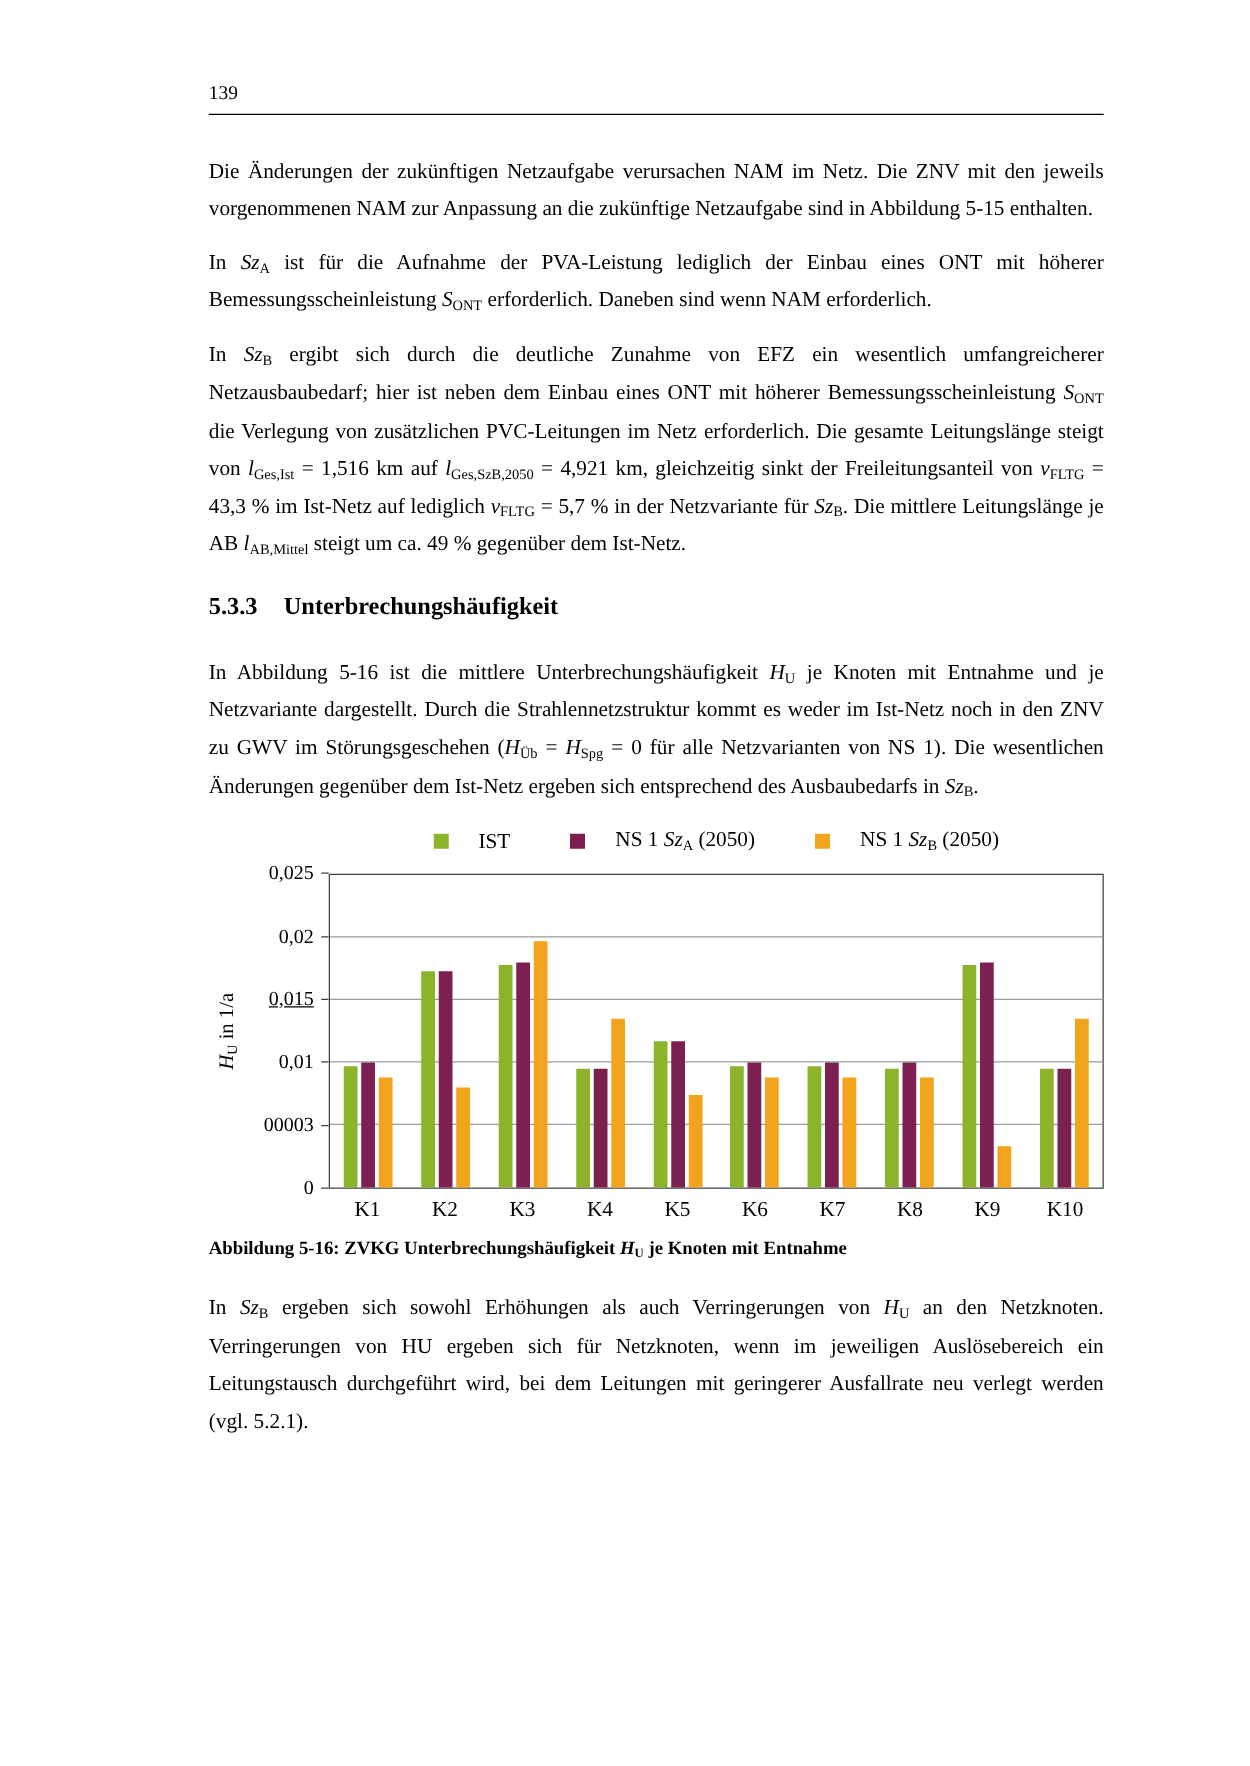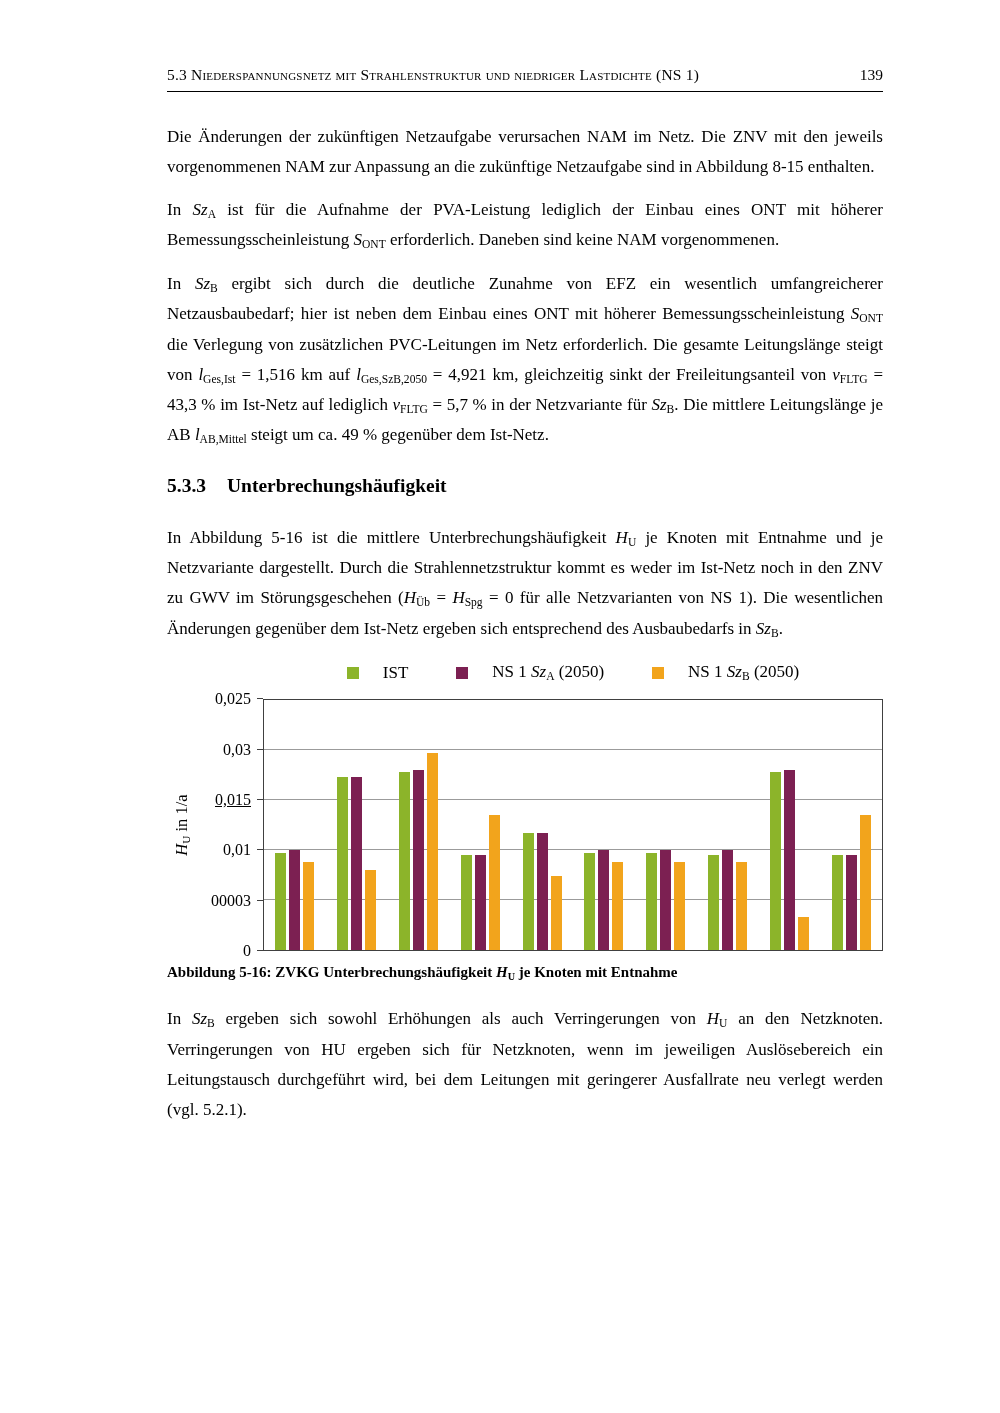--- a/index.html
+++ b/index.html
@@ -42,27 +42,26 @@
   .x-title{text-align:center;font-size:17px;margin-top:10px}
 
   .caption{font-size:15px;font-weight:bold;line-height:1.5;margin:0 0 20px;text-align:left}
 </style>
 </head>
 <body>
 
 <div class="page">
 
   <div class="header">
-    <div class="header-title">5.3 Niederspannungsnetz mit Strahlenstruktur und niedriger Lastdichte (NS 1)</div>
     <div class="page-number">139</div>
   </div>
   <div class="header-rule"></div>
 
-  <p class="body-p"><span>Die Änderungen der zukünftigen Netzaufgabe verursachen NAM im Netz. Die ZNV mit den jeweils vorgenommenen NAM zur Anpassung an die zukünftige Netzaufgabe sind in Abbildung 8-15 enthalten.</span></p>
-  <p class="body-p"><span>In </span><span class="run-i">Sz</span><span class="run-sub">A</span><span> ist für die Aufnahme der PVA-Leistung lediglich der Einbau eines ONT mit höherer Bemessungsscheinleistung </span><span class="run-i">S</span><span class="run-sub">ONT</span><span> erforderlich. Daneben sind keine NAM vorgenommenen.</span></p>
+  <p class="body-p"><span>Die Änderungen der zukünftigen Netzaufgabe verursachen NAM im Netz. Die ZNV mit den jeweils vorgenommenen NAM zur Anpassung an die zukünftige Netzaufgabe sind in Abbildung 5-15 enthalten.</span></p>
+  <p class="body-p"><span>In </span><span class="run-i">Sz</span><span class="run-sub">A</span><span> ist für die Aufnahme der PVA-Leistung lediglich der Einbau eines ONT mit höherer Bemessungsscheinleistung </span><span class="run-i">S</span><span class="run-sub">ONT</span><span> erforderlich. Daneben sind wenn NAM erforderlich.</span></p>
   <p class="body-p"><span>In </span><span class="run-i">Sz</span><span class="run-sub">B</span><span> ergibt sich durch die deutliche Zunahme von EFZ ein wesentlich umfangreicherer Netzausbaubedarf; hier ist neben dem Einbau eines ONT mit höherer Bemessungsscheinleistung </span><span class="run-i">S</span><span class="run-sub">ONT</span><span> die Verlegung von zusätzlichen PVC-Leitungen im Netz erforderlich. Die gesamte Leitungslänge steigt von </span><span class="run-i">l</span><span class="run-sub">Ges,Ist</span><span> = 1,516 km auf </span><span class="run-i">l</span><span class="run-sub">Ges,SzB,2050</span><span> = 4,921 km, gleichzeitig sinkt der Freileitungsanteil von </span><span class="run-i">v</span><span class="run-sub">FLTG</span><span> = 43,3 % im Ist-Netz auf lediglich </span><span class="run-i">v</span><span class="run-sub">FLTG</span><span> = 5,7 % in der Netzvariante für </span><span class="run-i">Sz</span><span class="run-sub">B</span><span>. Die mittlere Leitungslänge je AB </span><span class="run-i">l</span><span class="run-sub">AB,Mittel</span><span> steigt um ca. 49 % gegenüber dem Ist-Netz.</span></p>
 
   <h2 class="sec-heading"><span class="sec-num">5.3.3</span><span>Unterbrechungshäufigkeit</span></h2>
 
   <p class="body-p"><span>In Abbildung 5-16 ist die mittlere Unterbrechungshäufigkeit </span><span class="run-i">H</span><span class="run-sub">U</span><span> je Knoten mit Entnahme und je Netzvariante dargestellt. Durch die Strahlennetzstruktur kommt es weder im Ist-Netz noch in den ZNV zu GWV im Störungsgeschehen (</span><span class="run-i">H</span><span class="run-sub">Üb</span><span> = </span><span class="run-i">H</span><span class="run-sub">Spg</span><span> = 0 für alle Netzvarianten von NS 1). Die wesentlichen Änderungen gegenüber dem Ist-Netz ergeben sich entsprechend des Ausbaubedarfs in </span><span class="run-i">Sz</span><span class="run-sub">B</span><span>.</span></p>
 
   <figure class="figure">
     <div class="legend" id="legend">
         <div class="legend-item">
           <span class="swatch" style="background: rgb(140, 180, 42);"></span>
@@ -84,21 +83,21 @@
       </div>
       <div class="y-labels" id="ylabels">
           <span class="ytick-label" style="bottom: 0%;">0</span>
           <span class="ytick-mark" style="bottom: 0%;"></span>
           <span class="ytick-label" style="bottom: 20%;">00003</span>
           <span class="ytick-mark" style="bottom: 20%;"></span>
           <span class="ytick-label" style="bottom: 40%;">0,01</span>
           <span class="ytick-mark" style="bottom: 40%;"></span>
           <span class="ytick-label" style="bottom: 60%; text-decoration: underline;">0,015</span>
           <span class="ytick-mark" style="bottom: 60%;"></span>
-          <span class="ytick-label" style="bottom: 80%;">0,03</span>
+          <span class="ytick-label" style="bottom: 80%;">0,02</span>
           <span class="ytick-mark" style="bottom: 80%;"></span>
           <span class="ytick-label" style="bottom: 100%;">0,025</span>
           <span class="ytick-mark" style="bottom: 100%;"></span>
         </div>
       <div class="plot" id="plot">
           <div class="gridline" style="bottom: 20%;"></div>
           <div class="gridline" style="bottom: 40%;"></div>
           <div class="gridline" style="bottom: 60%;"></div>
           <div class="gridline" style="bottom: 80%;"></div>
           <div class="groups">
@@ -152,20 +151,32 @@
               <div class="bar" style="height: 38%; background: rgb(124, 32, 82);"></div>
               <div class="bar" style="height: 54%; background: rgb(242, 164, 28);"></div>
             </div>
           </div>
         </div>
     </div>
 
     <div class="chart-grid">
       <div></div>
       <div></div>
+      <div class="x-labels" id="xlabels">
+          <span class="x-label">K1</span>
+          <span class="x-label">K2</span>
+          <span class="x-label">K3</span>
+          <span class="x-label">K4</span>
+          <span class="x-label">K5</span>
+          <span class="x-label">K6</span>
+          <span class="x-label">K7</span>
+          <span class="x-label">K8</span>
+          <span class="x-label">K9</span>
+          <span class="x-label">K10</span>
+        </div>
     </div>
 
   </figure>
 
   <p class="caption"><span>Abbildung 5-16: ZVKG Unterbrechungshäufigkeit </span><span class="run-i">H</span><span class="run-sub">U</span><span> je Knoten mit Entnahme</span></p>
 
   <p class="body-p"><span>In </span><span class="run-i">Sz</span><span class="run-sub">B</span><span> ergeben sich sowohl Erhöhungen als auch Verringerungen von </span><span class="run-i">H</span><span class="run-sub">U</span><span> an den Netzknoten. Verringerungen von HU ergeben sich für Netzknoten, wenn im jeweiligen Auslösebereich ein Leitungstausch durchgeführt wird, bei dem Leitungen mit geringerer Ausfallrate neu verlegt werden (vgl. 5.2.1).</span></p>
 
 </div>
 

